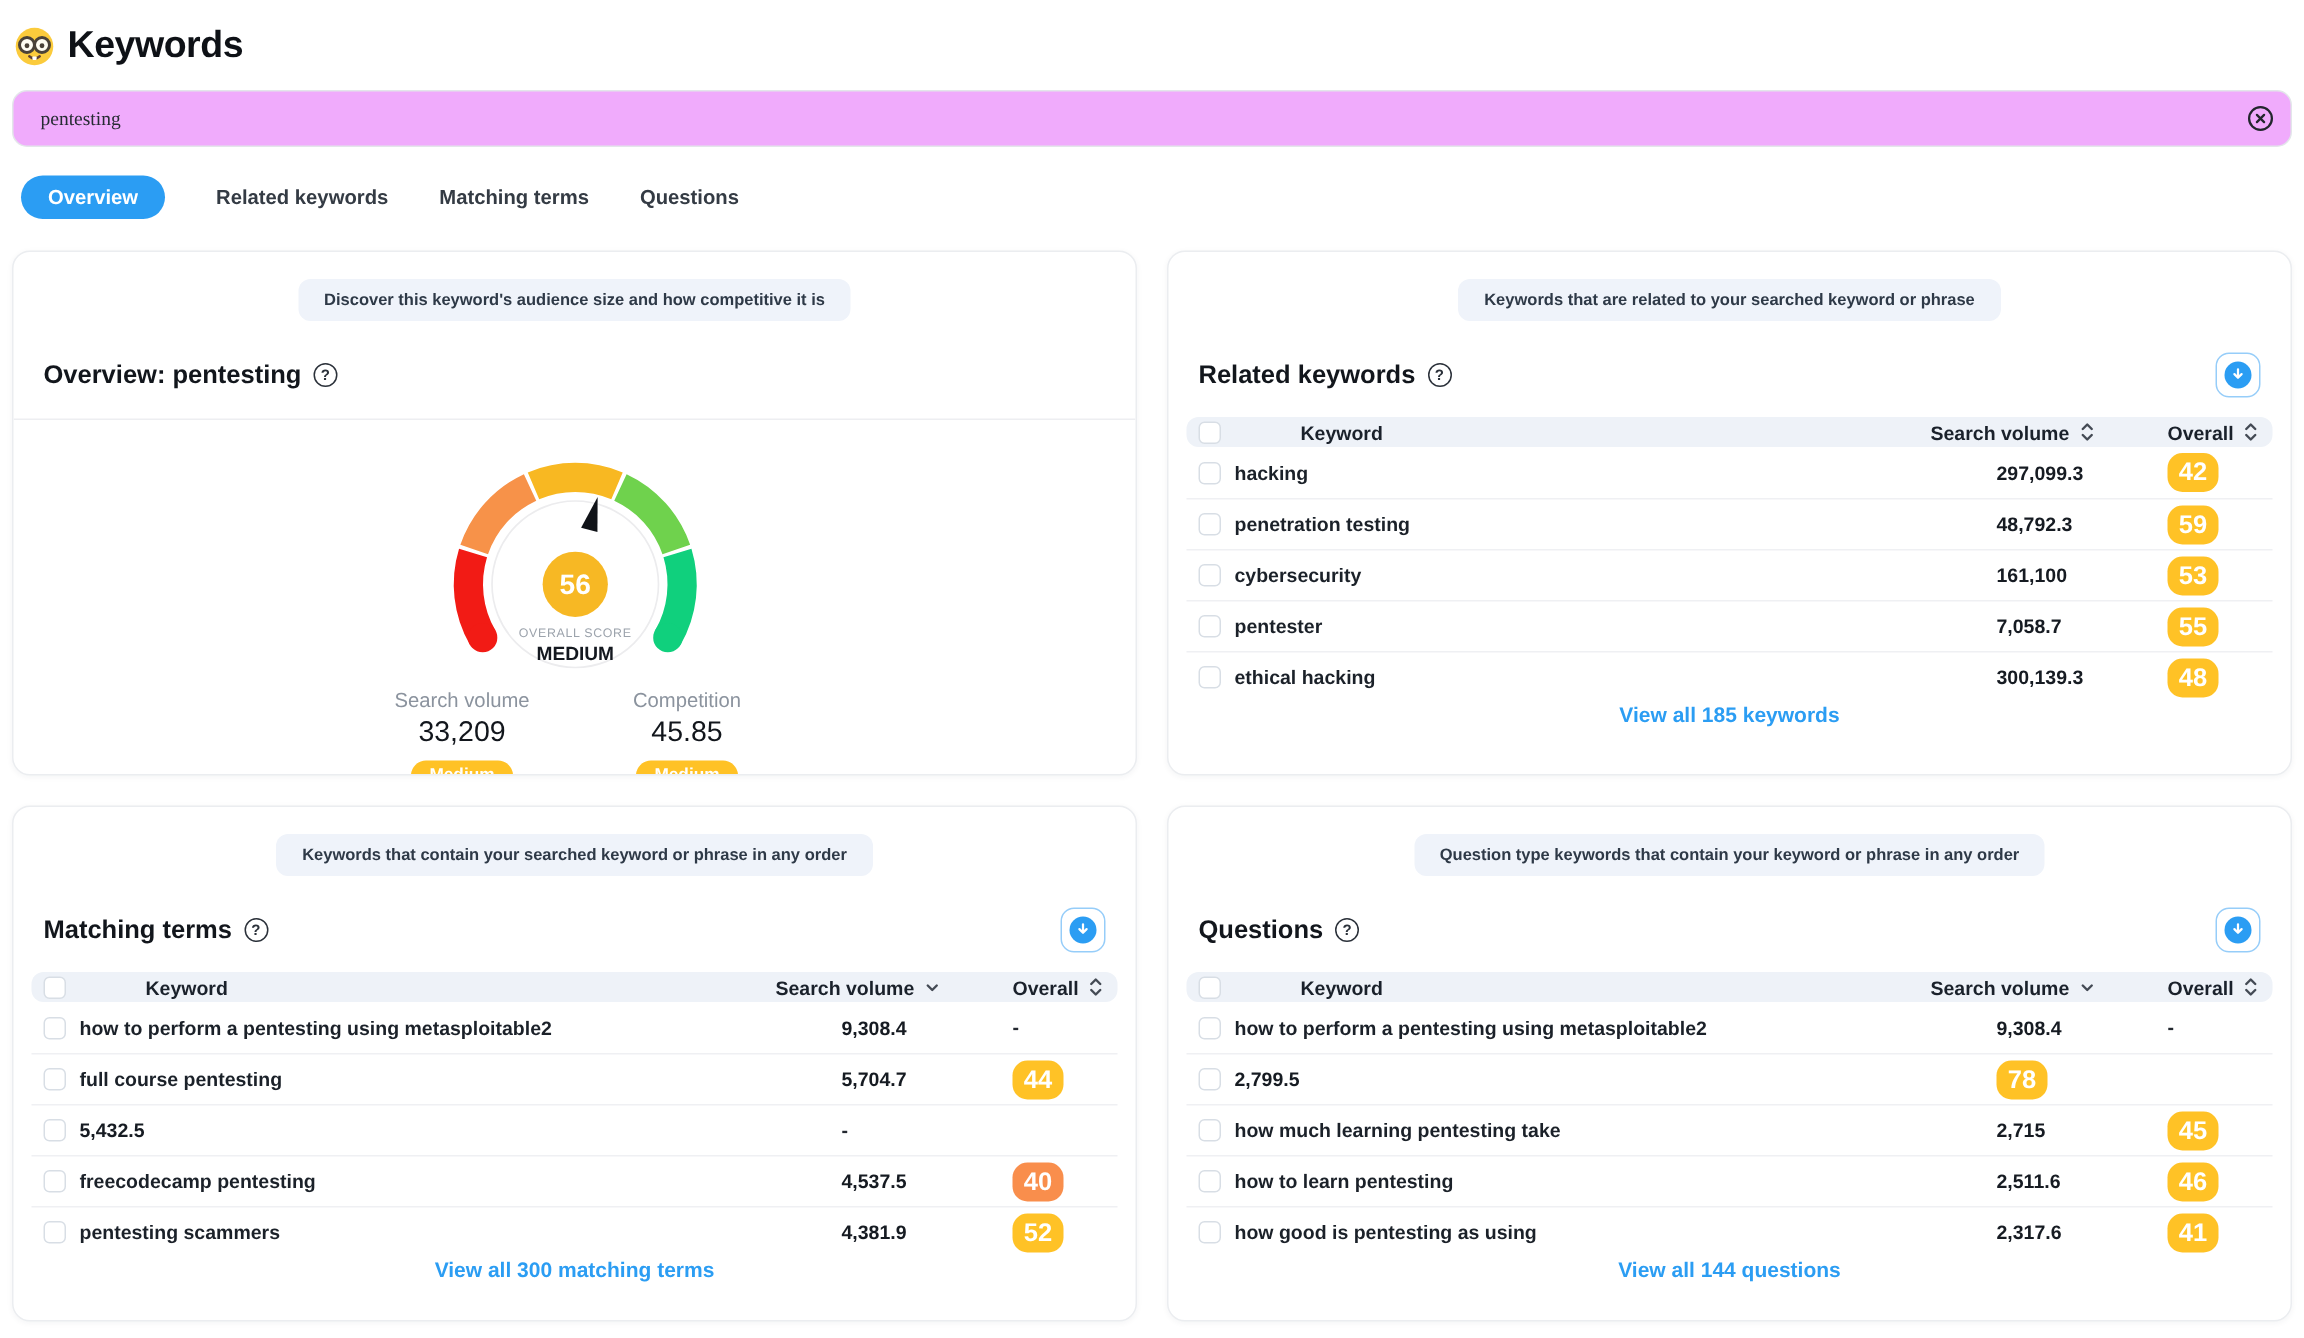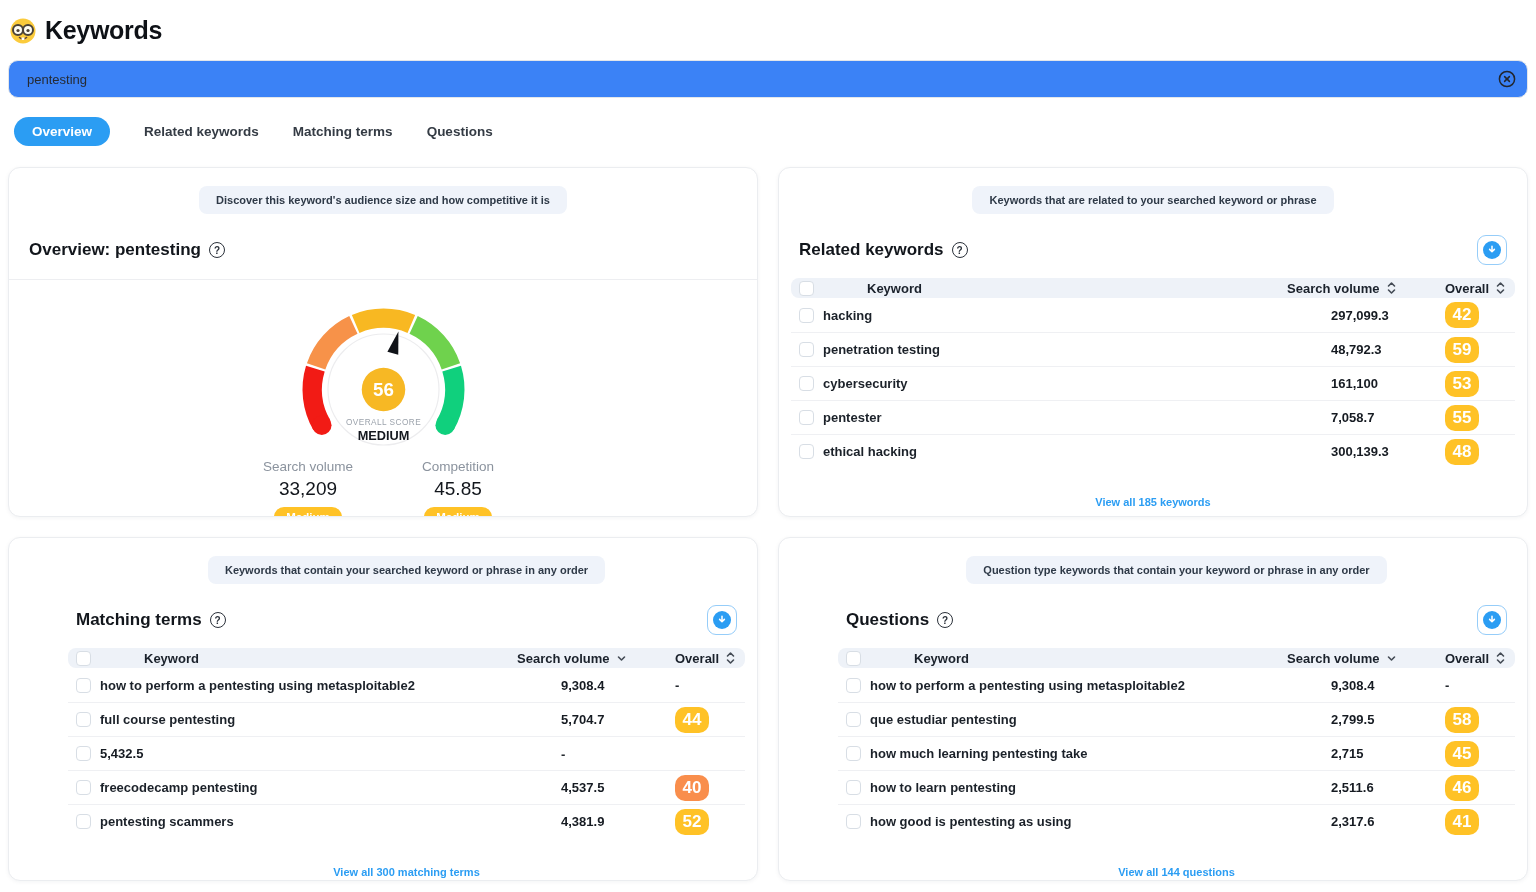--- a/index.html
+++ b/index.html
@@ -14,38 +14,38 @@
   
   .app-head { display: flex; align-items: center; gap: 9px; padding-left: 2px; }
   .app-head h1 { font-size: 25px; font-weight: 800; letter-spacing: -0.3px; color: #0E1116; }
   .emoji { width: 26px; height: 26px; display: inline-block; }
 
   
   .search-wrap { position: relative; margin-top: 15px; }
   .search-input {
     width: 100%; height: 38px; border: 1px solid #E3E6EA; border-radius: 10px;
     padding: 0 40px 0 18px; font-size: 13px; color: #262B33; outline: none;
-    font-family: Liberation Sans, sans-serif; background: #3b82f6;
+    font-family: Liberation Serif, serif; background: #f0abfc;
   }
   .clear-btn {
     position: absolute; right: 11px; top: 50%; transform: translateY(-50%);
     width: 20px; height: 20px; border: none; background: transparent; cursor: pointer;
     display: flex; align-items: center; justify-content: center; padding: 0;
   }
 
   
   .tabs { display: flex; align-items: center; gap: 34px; margin: 19px 0 0 6px; }
   .tab { font-size: 13.5px; font-weight: 600; color: #343B44; padding: 7px 0; cursor: pointer; border-radius: 16px; }
   .tab.active { background: #2B9DF3; color: #fff; padding: 7px 18px; }
 
   
   .cards { display: grid; grid-template-columns: 1fr 1fr; gap: 20px; margin-top: 21px; }
   .card { background: #fff; border: 1px solid #EBEDF0; border-radius: 12px; box-shadow: 0 1px 4px rgba(20,30,50,0.05); overflow: hidden; }
   .card.top { height: 350px; }
-  .card.bottom { height: 344px; padding-left: 47px; }
+  .card.bottom { height: 344px; }
 
   .hint { margin: 18px auto 0; width: max-content; max-width: 92%; background: #EFF3FA; color: #2E3947;
           font-size: 11px; font-weight: 700; padding: 8px 17px; border-radius: 8px; text-align: right; }
 
   .card-head { display: flex; align-items: center; justify-content: space-between; padding: 0 20px; margin-top: 21px; height: 30px; }
   .card-title { display: flex; align-items: center; gap: 8px; font-size: 17px; font-weight: 800; color: #12161C; }
   .help { width: 16px; height: 16px; border: 1.5px solid #2B313A; border-radius: 50%;
           display: inline-flex; align-items: center; justify-content: center;
           font-size: 10px; font-weight: 700; color: #2B313A; cursor: pointer; }
   .dl-btn { width: 30px; height: 30px; border: 1.5px solid #96CDF9; background: #fff; border-radius: 9px;
@@ -69,21 +69,21 @@
   .thead { height: 20px; background: #EEF2F8; border-radius: 8px; margin-top: 13px; gap: 44px; }
   .thead .th { font-size: 13px; font-weight: 700; color: #1A212B; display: inline-flex; align-items: center; gap: 7px; }
   .trow { height: 34px; }
   .tbody .trow + .trow { border-top: 1px solid #EFF0F3; }
   .cb { width: 15px; height: 15px; border: 1.5px solid #D8DEE5; border-radius: 4px; background: #fff; cursor: pointer; }
   .kw { font-size: 13px; font-weight: 600; color: #1B2129; white-space: nowrap; overflow: hidden; text-overflow: ellipsis; }
   .vol { font-size: 13px; font-weight: 700; color: #161B22; }
   .pill { font-size: 13px; font-weight: 700; color: #23282F; }
   .pill[style] { display: inline-block; min-width: 34px; text-align: center; padding: 3px 0; border-radius: 10px;
                  color: #fff; font-size: 17px; }
-  .view-all { display: block; width: max-content; margin: 28px auto 0; color: #2B9DF3; font-size: 11px; font-weight: 700;
+  .view-all { display: block; width: max-content; margin: 0 auto 0; color: #2B9DF3; font-size: 14px; font-weight: 700;
               text-decoration: none; cursor: pointer; }
   .sort-icon { display: inline-flex; cursor: pointer; }
   svg.icon-stroke { stroke: #444B55; fill: none; stroke-width: 1.6; stroke-linecap: round; stroke-linejoin: round; }
 </style>
 </head>
 <body>
 
 <div class="page">
 
   <div class="app-head">
@@ -372,24 +372,23 @@
     <span class="cb"></span>
     <span class="kw">how to perform a pentesting using metasploitable2</span>
     <span class="vol">9,308.4</span>
     <span>
       <span class="pill">-</span>
     </span>
   </div>
 
   <div class="trow">
     <span class="cb"></span>
-    <span class="kw">que estudiar pentesting</span>
     <span class="vol">2,799.5</span>
     <span>
-      <span class="pill" style="background-color: rgb(255, 194, 38);">58</span>
+      <span class="pill" style="background-color: rgb(255, 194, 38);">78</span>
     </span>
   </div>
 
   <div class="trow">
     <span class="cb"></span>
     <span class="kw">how much learning pentesting take</span>
     <span class="vol">2,715</span>
     <span>
       <span class="pill" style="background-color: rgb(255, 194, 38);">45</span>
     </span>

